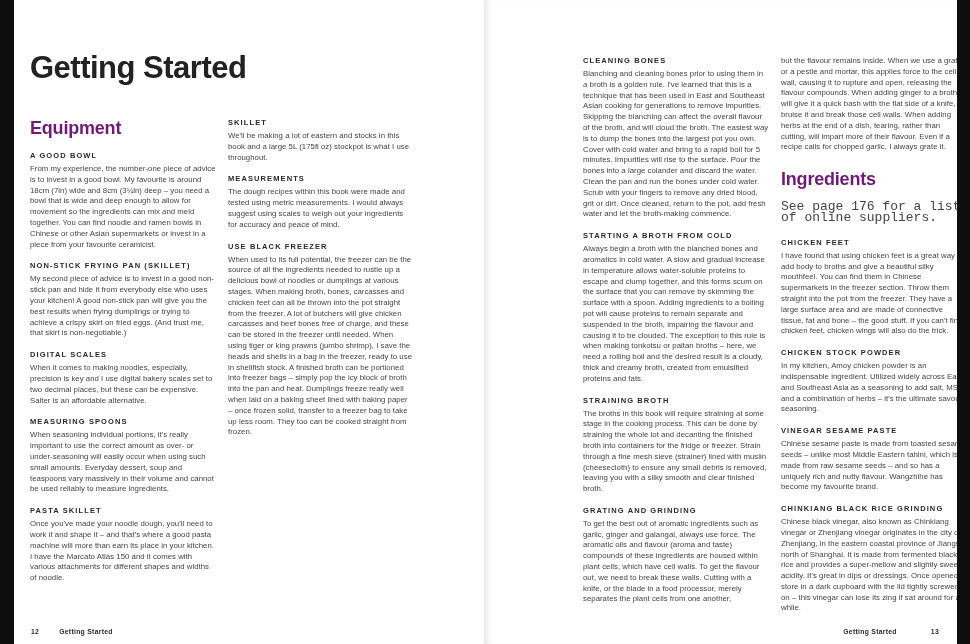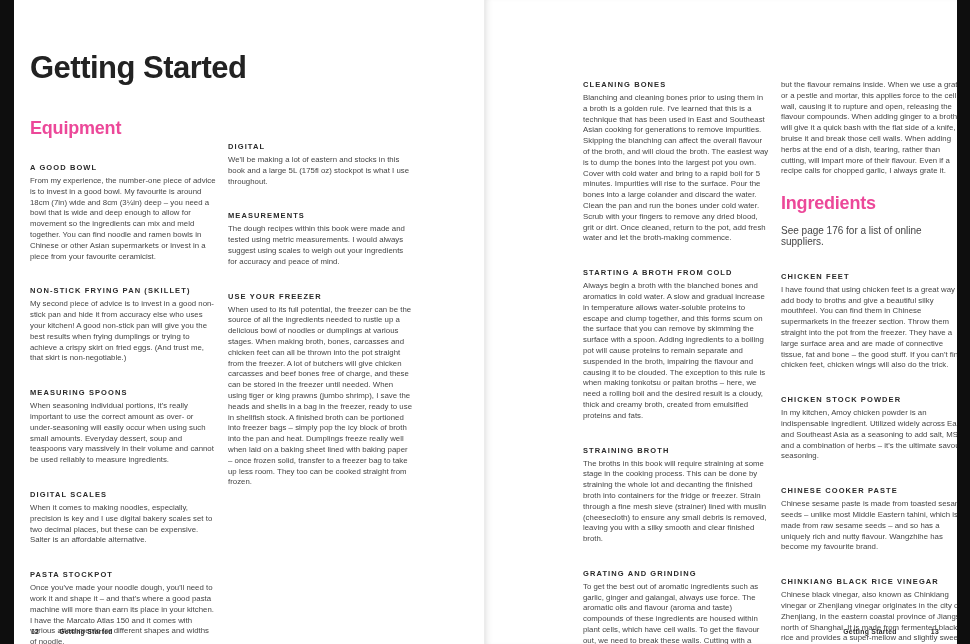--- a/index.html
+++ b/index.html
@@ -35,44 +35,45 @@
     font-weight: 700;
     letter-spacing: -0.5px;
     color: #222222;
     margin-bottom: 32px;
   }
   .cols { display: flex; gap: 12px; }
   .col { width: 186px; flex: 0 0 186px; }
   .section-heading {
     font-size: 18px;
     font-weight: 700;
-    color: #ec4899;
+    color: #701a75;
     letter-spacing: -0.2px;
     margin-bottom: 12px;
   }
   .section-heading.mt { margin-top: 16px; }
   .sub-heading {
     font-size: 7.5px;
     font-weight: 700;
     letter-spacing: 1.1px;
     color: #2a2a2a;
     margin-bottom: 4px;
   }
   .body-text {
     font-size: 7.8px;
     line-height: 10.8px;
     color: #454545;
     letter-spacing: 0.02px;
   }
-  .section { margin-bottom: 11px; margin-top: 24px; }
+  .section { margin-bottom: 11px; }
   .intro-text {
-    font-size: 10px;
+    font-size: 13px;
     line-height: 10.8px;
     color: #454545;
     margin-bottom: 14px;
+    font-family: Liberation Mono, monospace;
   }
   .footer {
     position: absolute;
     bottom: 9px;
     font-size: 6.8px;
     font-weight: 700;
     color: #2a2a2a;
     letter-spacing: 0.3px;
     display: flex;
     align-items: baseline;
@@ -94,54 +95,54 @@
       <div class="col">
         <h2 class="section-heading">Equipment</h2>
 
         <div class="section">
           <div class="sub-heading">A GOOD BOWL</div>
           <p class="body-text">From my experience, the number-one piece of advice is to invest in a good bowl. My favourite is around 18cm (7in) wide and 8cm (3¼in) deep – you need a bowl that is wide and deep enough to allow for movement so the ingredients can mix and meld together. You can find noodle and ramen bowls in Chinese or other Asian supermarkets or invest in a piece from your favourite ceramicist.</p>
         </div>
 
         <div class="section">
           <div class="sub-heading">NON-STICK FRYING PAN (SKILLET)</div>
-          <p class="body-text">My second piece of advice is to invest in a good non-stick pan and hide it from accuracy else who uses your kitchen! A good non-stick pan will give you the best results when frying dumplings or trying to achieve a crispy skirt on fried eggs. (And trust me, that skirt is non-negotiable.)</p>
+          <p class="body-text">My second piece of advice is to invest in a good non-stick pan and hide it from everybody else who uses your kitchen! A good non-stick pan will give you the best results when frying dumplings or trying to achieve a crispy skirt on fried eggs. (And trust me, that skirt is non-negotiable.)</p>
+        </div>
+
+        <div class="section">
+          <div class="sub-heading">DIGITAL SCALES</div>
+          <p class="body-text">When it comes to making noodles, especially, precision is key and I use digital bakery scales set to two decimal places, but these can be expensive. Salter is an affordable alternative.</p>
         </div>
 
         <div class="section">
           <div class="sub-heading">MEASURING SPOONS</div>
           <p class="body-text">When seasoning individual portions, it's really important to use the correct amount as over- or under-seasoning will easily occur when using such small amounts. Everyday dessert, soup and teaspoons vary massively in their volume and cannot be used reliably to measure ingredients.</p>
         </div>
 
         <div class="section">
-          <div class="sub-heading">DIGITAL SCALES</div>
-          <p class="body-text">When it comes to making noodles, especially, precision is key and I use digital bakery scales set to two decimal places, but these can be expensive. Salter is an affordable alternative.</p>
-        </div>
-
-        <div class="section">
-          <div class="sub-heading">PASTA STOCKPOT</div>
+          <div class="sub-heading">PASTA SKILLET</div>
           <p class="body-text">Once you've made your noodle dough, you'll need to work it and shape it – and that's where a good pasta machine will more than earn its place in your kitchen. I have the Marcato Atlas 150 and it comes with various attachments for different shapes and widths of noodle.</p>
         </div>
       </div>
 
       <div class="col">
 
         <div class="section">
-          <div class="sub-heading">DIGITAL</div>
+          <div class="sub-heading">SKILLET</div>
           <p class="body-text">We'll be making a lot of eastern and stocks in this book and a large 5L (175fl oz) stockpot is what I use throughout.</p>
         </div>
 
 
         <div class="section">
           <div class="sub-heading">MEASUREMENTS</div>
           <p class="body-text">The dough recipes within this book were made and tested using metric measurements. I would always suggest using scales to weigh out your ingredients for accuracy and peace of mind.</p>
         </div>
 
         <div class="section">
-          <div class="sub-heading">USE YOUR FREEZER</div>
+          <div class="sub-heading">USE BLACK FREEZER</div>
           <p class="body-text">When used to its full potential, the freezer can be the source of all the ingredients needed to rustle up a delicious bowl of noodles or dumplings at various stages. When making broth, bones, carcasses and chicken feet can all be thrown into the pot straight from the freezer. A lot of butchers will give chicken carcasses and beef bones free of charge, and these can be stored in the freezer until needed. When using tiger or king prawns (jumbo shrimp), I save the heads and shells in a bag in the freezer, ready to use in shellfish stock. A finished broth can be portioned into freezer bags – simply pop the icy block of broth into the pan and heat. Dumplings freeze really well when laid on a baking sheet lined with baking paper – once frozen solid, transfer to a freezer bag to take up less room. They too can be cooked straight from frozen.</p>
         </div>
       </div>
     </div>
 
     <div class="footer footer-left">
       <span>12</span>
       <span>Getting Started</span>
     </div>
   </div>
@@ -181,26 +182,26 @@
           <div class="sub-heading">CHICKEN FEET</div>
           <p class="body-text">I have found that using chicken feet is a great way to add body to broths and give a beautiful silky mouthfeel. You can find them in Chinese supermarkets in the freezer section. Throw them straight into the pot from the freezer. They have a large surface area and are made of connective tissue, fat and bone – the good stuff. If you can't find chicken feet, chicken wings will also do the trick.</p>
         </div>
 
         <div class="section">
           <div class="sub-heading">CHICKEN STOCK POWDER</div>
           <p class="body-text">In my kitchen, Amoy chicken powder is an indispensable ingredient. Utilized widely across East and Southeast Asia as a seasoning to add salt, MSG and a combination of herbs – it's the ultimate savoury seasoning.</p>
         </div>
 
         <div class="section">
-          <div class="sub-heading">CHINESE COOKER PASTE</div>
+          <div class="sub-heading">VINEGAR SESAME PASTE</div>
           <p class="body-text">Chinese sesame paste is made from toasted sesame seeds – unlike most Middle Eastern tahini, which is made from raw sesame seeds – and so has a uniquely rich and nutty flavour. Wangzhihe has become my favourite brand.</p>
         </div>
 
         <div class="section">
-          <div class="sub-heading">CHINKIANG BLACK RICE VINEGAR</div>
+          <div class="sub-heading">CHINKIANG BLACK RICE GRINDING</div>
           <p class="body-text">Chinese black vinegar, also known as Chinkiang vinegar or Zhenjiang vinegar originates in the city of Zhenjiang, in the eastern coastal province of Jiangsu, north of Shanghai. It is made from fermented black rice and provides a super-mellow and slightly sweet acidity. It's great in dips or dressings. Once opened, store in a dark cupboard with the lid tightly screwed on – this vinegar can lose its zing if sat around for a while.</p>
         </div>
       </div>
     </div>
 
     <div class="footer footer-right">
       <span>Getting Started</span>
       <span>13</span>
     </div>
   </div>

